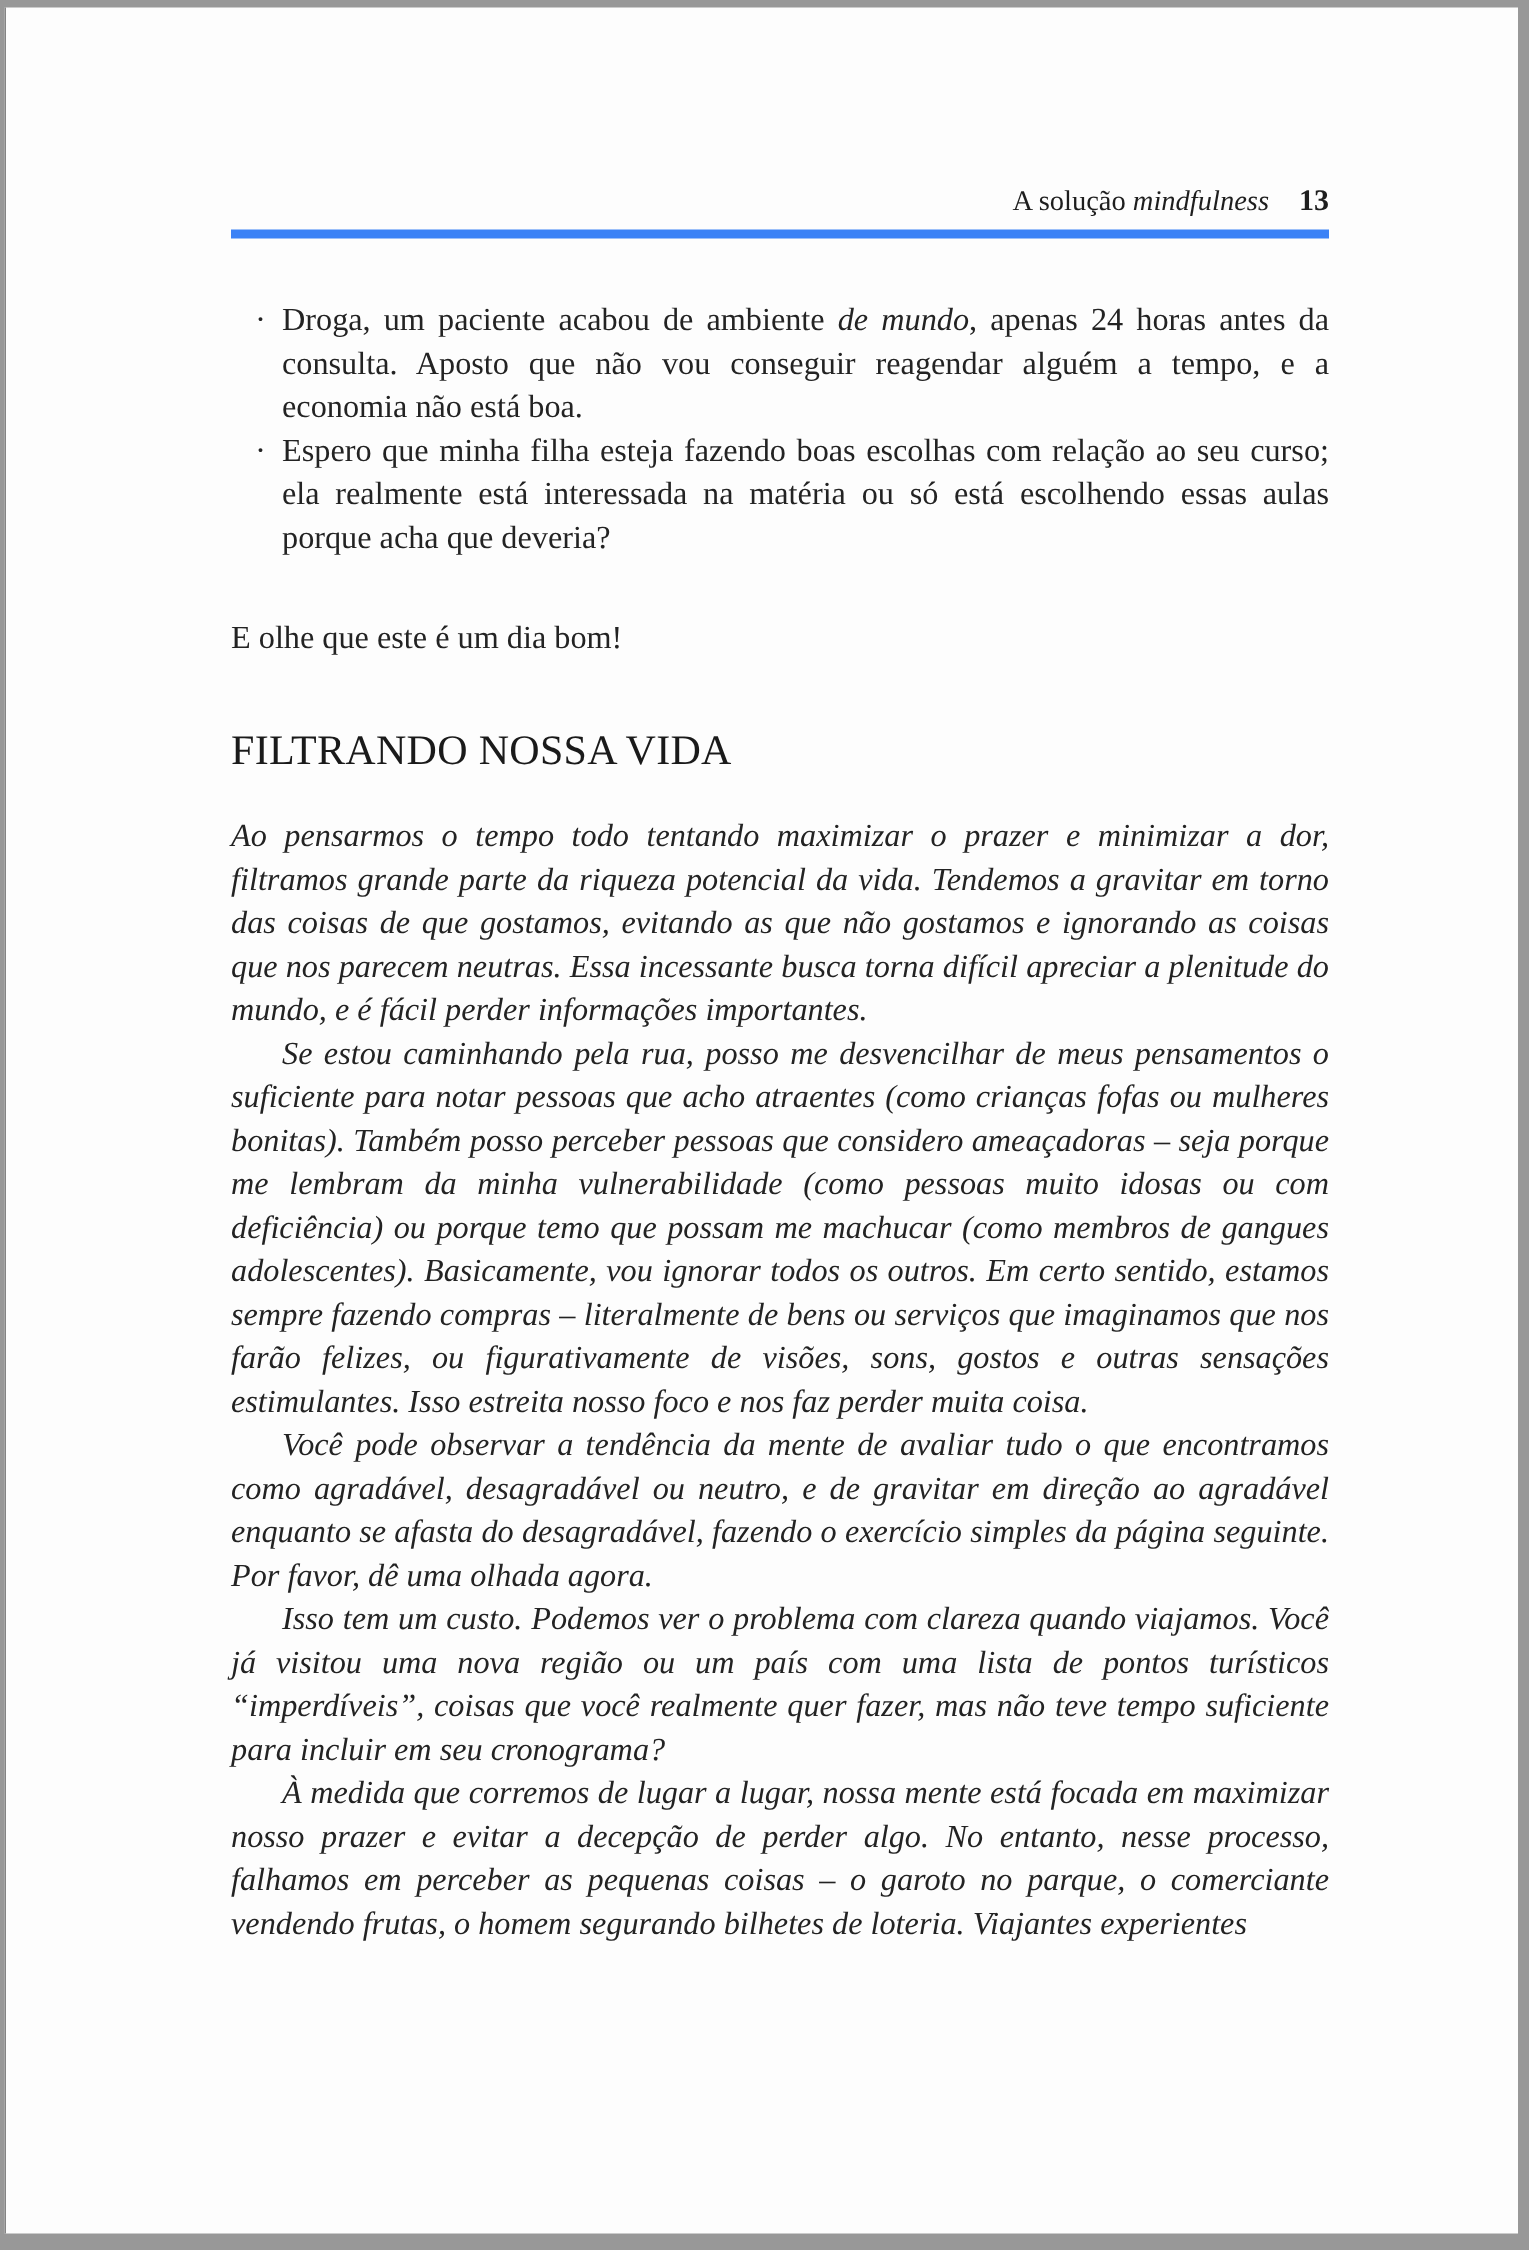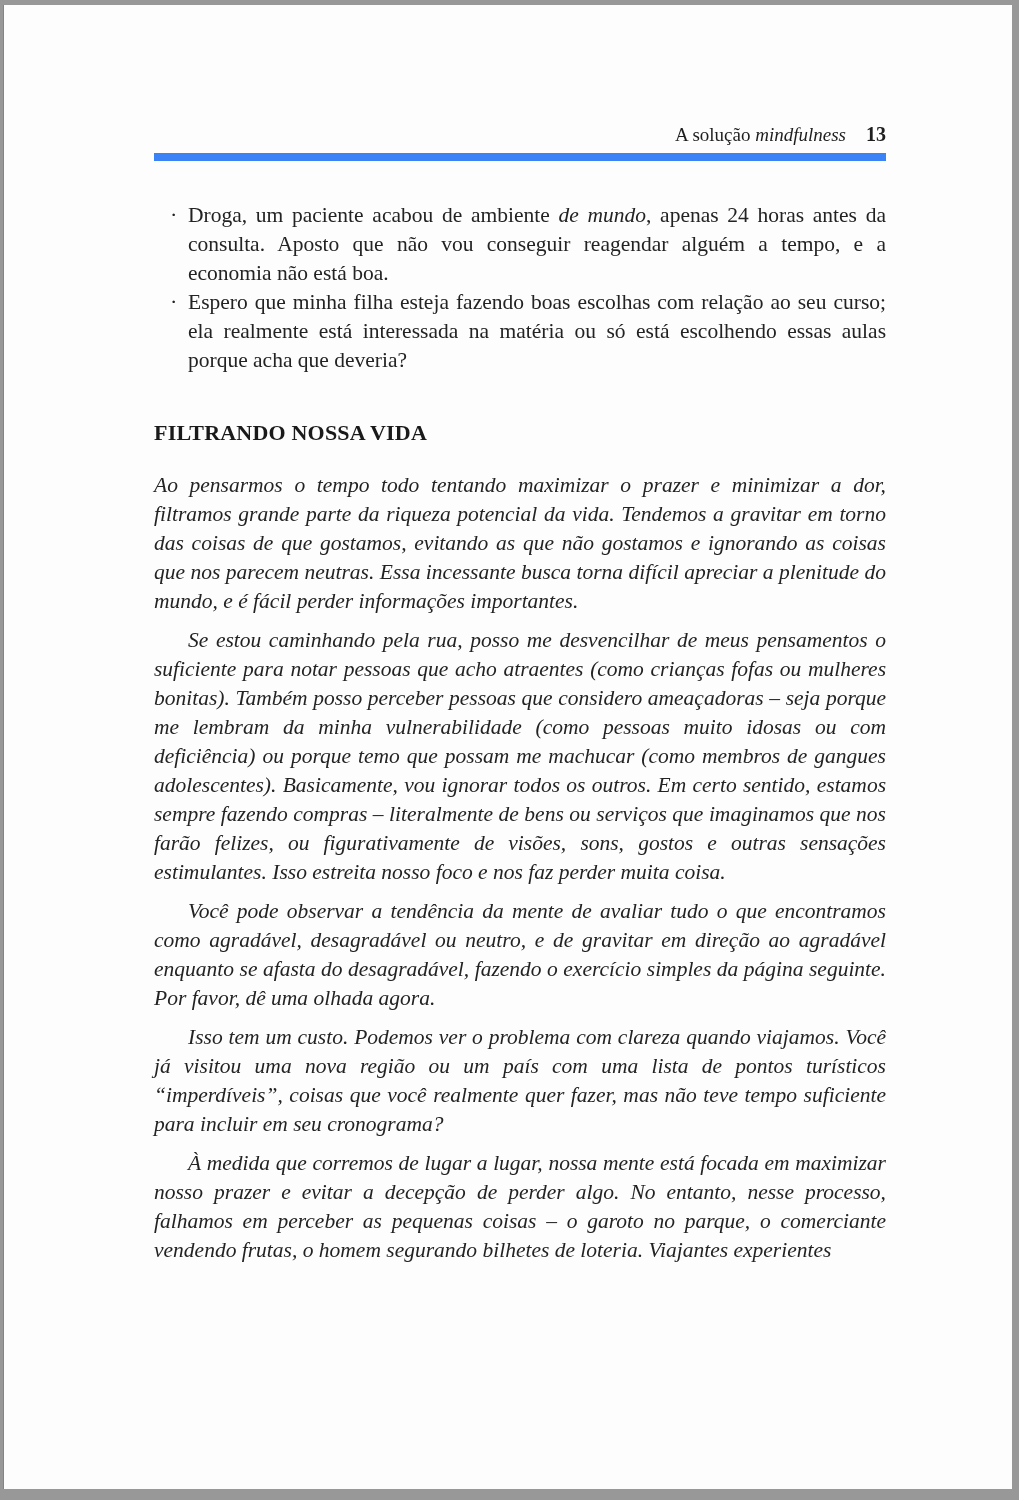--- a/index.html
+++ b/index.html
@@ -31,21 +31,21 @@
     top: 0;
     width: 732px;
     color: #232323;
   }
   .running-header {
     margin-top: 118px;
     text-align: right;
     font-size: 19px;
     line-height: 1.15;
     padding-bottom: 7px;
-    border-bottom: 8px solid #3b82f6;
+    border-bottom: 6px solid #3b82f6;
     color: #1e1e1e;
   }
   .running-header .pgnum {
     font-weight: bold;
     margin-left: 20px;
     font-size: 20px;
   }
   .bullets {
     list-style: none;
     margin: 40px 0 0 0;
@@ -66,41 +66,40 @@
     top: -1px;
     font-size: 22px;
   }
   .closing-line {
     margin: 38px 0 0 0;
     font-size: 21.5px;
     line-height: 29px;
   }
   .section-heading {
     margin: 46px 0 0 0;
-    font-size: 22px;
-    font-weight: bold;
+    font-size: 28px;
+    font-weight: normal;
     letter-spacing: 0.2px;
     color: #1a1a1a;
     line-height: 1.1;
   }
   .body-copy {
     margin-top: 26px;
     font-size: 21.5px;
     line-height: 29px;
     text-align: justify;
     hyphens: auto;
     font-style: italic;
     -webkit-hyphens: auto;
   }
   .body-copy p {
     margin: 0;
   }
   .body-copy p.indent {
     text-indent: 34px;
-    margin-top: 10px;
   }
   em { font-style: italic; }
 </style>
 </head>
 <body>
 
 <div class="frame">
   <div class="page">
     <div class="column">
 
@@ -112,20 +111,21 @@
         <li>
           <span class="marker">·</span>
           <span><span>Droga, um paciente acabou de ambiente </span><em>de mundo</em><span>, apenas 24 horas antes da consulta. Aposto que não vou conseguir reagendar alguém a tempo, e a economia não está boa.</span></span>
         </li>
         <li>
           <span class="marker">·</span>
           <span><span>Espero que minha filha esteja fazendo boas escolhas com relação ao seu curso; ela realmente está interessada na matéria ou só está escolhendo essas aulas porque acha que deveria?</span></span>
         </li>
       </ul>
 
+      <p class="closing-line">E olhe que este é um dia bom!</p>
 
       <h2 class="section-heading">FILTRANDO NOSSA VIDA</h2>
 
       <div class="body-copy">
         <p>Ao pensarmos o tempo todo tentando maximizar o prazer e minimizar a dor, filtramos grande parte da riqueza potencial da vida. Tendemos a gravitar em torno das coisas de que gostamos, evitando as que não gostamos e ignorando as coisas que nos parecem neutras. Essa incessante busca torna difícil apreciar a plenitude do mundo, e é fácil perder informações importantes.</p>
         <p class="indent">Se estou caminhando pela rua, posso me desvencilhar de meus pensamentos o suficiente para notar pessoas que acho atraentes (como crianças fofas ou mulheres bonitas). Também posso perceber pessoas que considero ameaçadoras – seja porque me lembram da minha vulnerabilidade (como pessoas muito idosas ou com deficiência) ou porque temo que possam me machucar (como membros de gangues adolescentes). Basicamente, vou ignorar todos os outros. Em certo sentido, estamos sempre fazendo compras – literalmente de bens ou serviços que imaginamos que nos farão felizes, ou figurativamente de visões, sons, gostos e outras sensações estimulantes. Isso estreita nosso foco e nos faz perder muita coisa.</p>
         <p class="indent">Você pode observar a tendência da mente de avaliar tudo o que encontramos como agradável, desagradável ou neutro, e de gravitar em direção ao agradável enquanto se afasta do desagradável, fazendo o exercício simples da página seguinte. Por favor, dê uma olhada agora.</p>
         <p class="indent">Isso tem um custo. Podemos ver o problema com clareza quando viajamos. Você já visitou uma nova região ou um país com uma lista de pontos turísticos “imperdíveis”, coisas que você realmente quer fazer, mas não teve tempo suficiente para incluir em seu cronograma?</p>
         <p class="indent">À medida que corremos de lugar a lugar, nossa mente está focada em maximizar nosso prazer e evitar a decepção de perder algo. No entanto, nesse processo, falhamos em perceber as pequenas coisas – o garoto no parque, o comerciante vendendo frutas, o homem segurando bilhetes de loteria. Viajantes experientes</p>
       </div>

